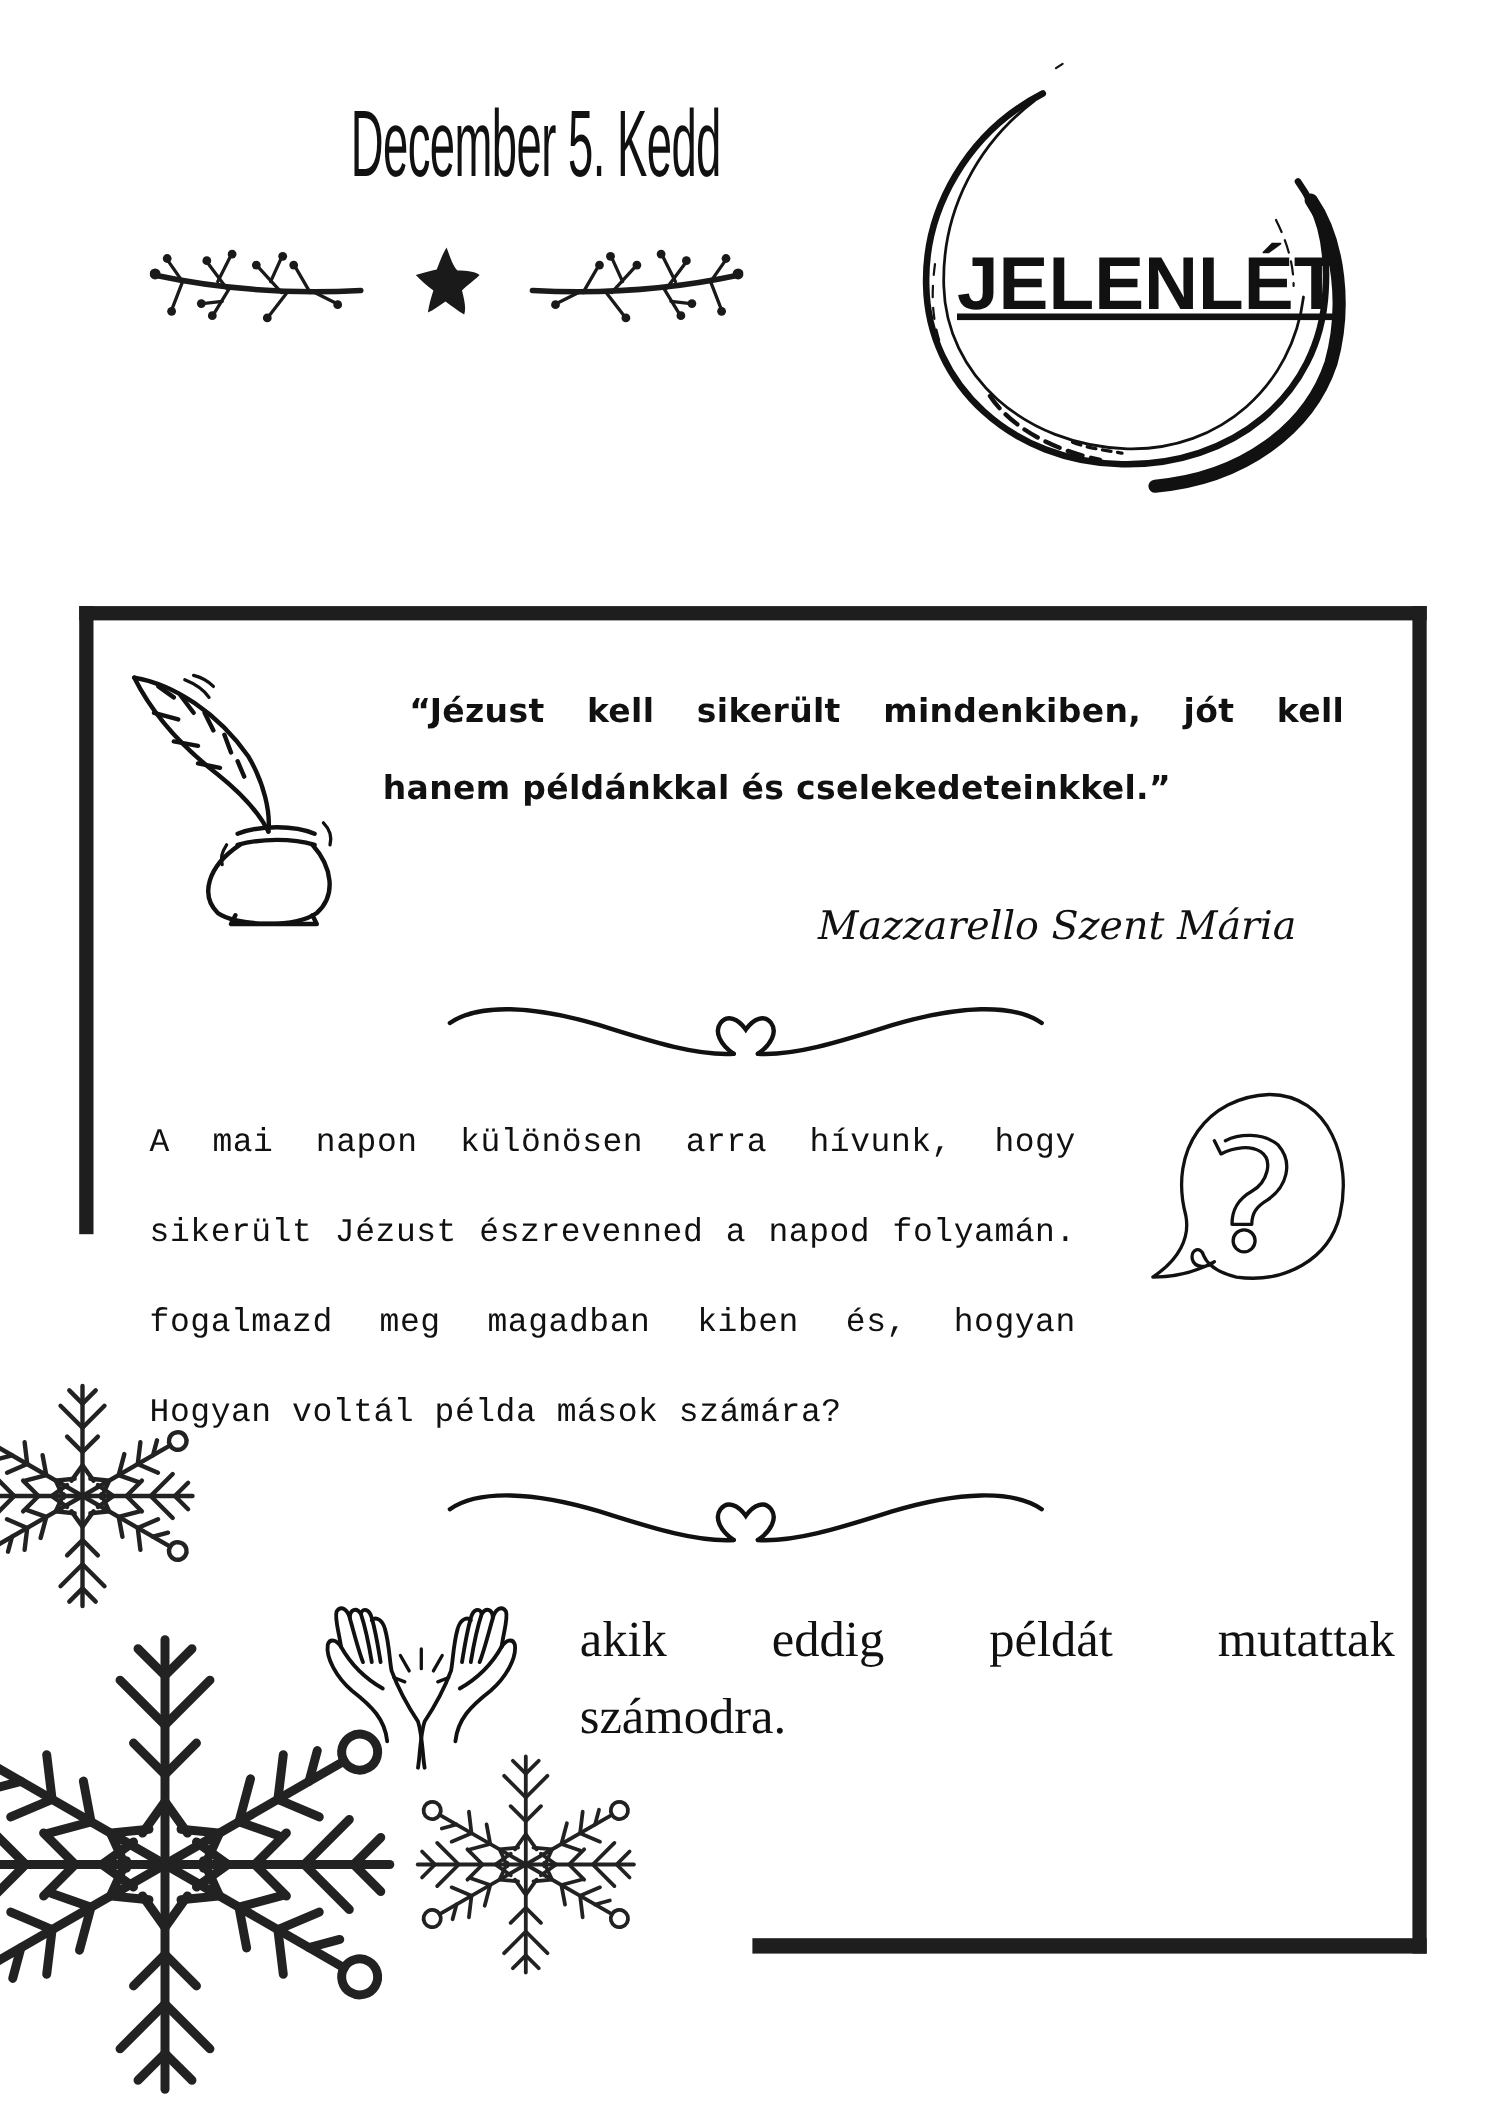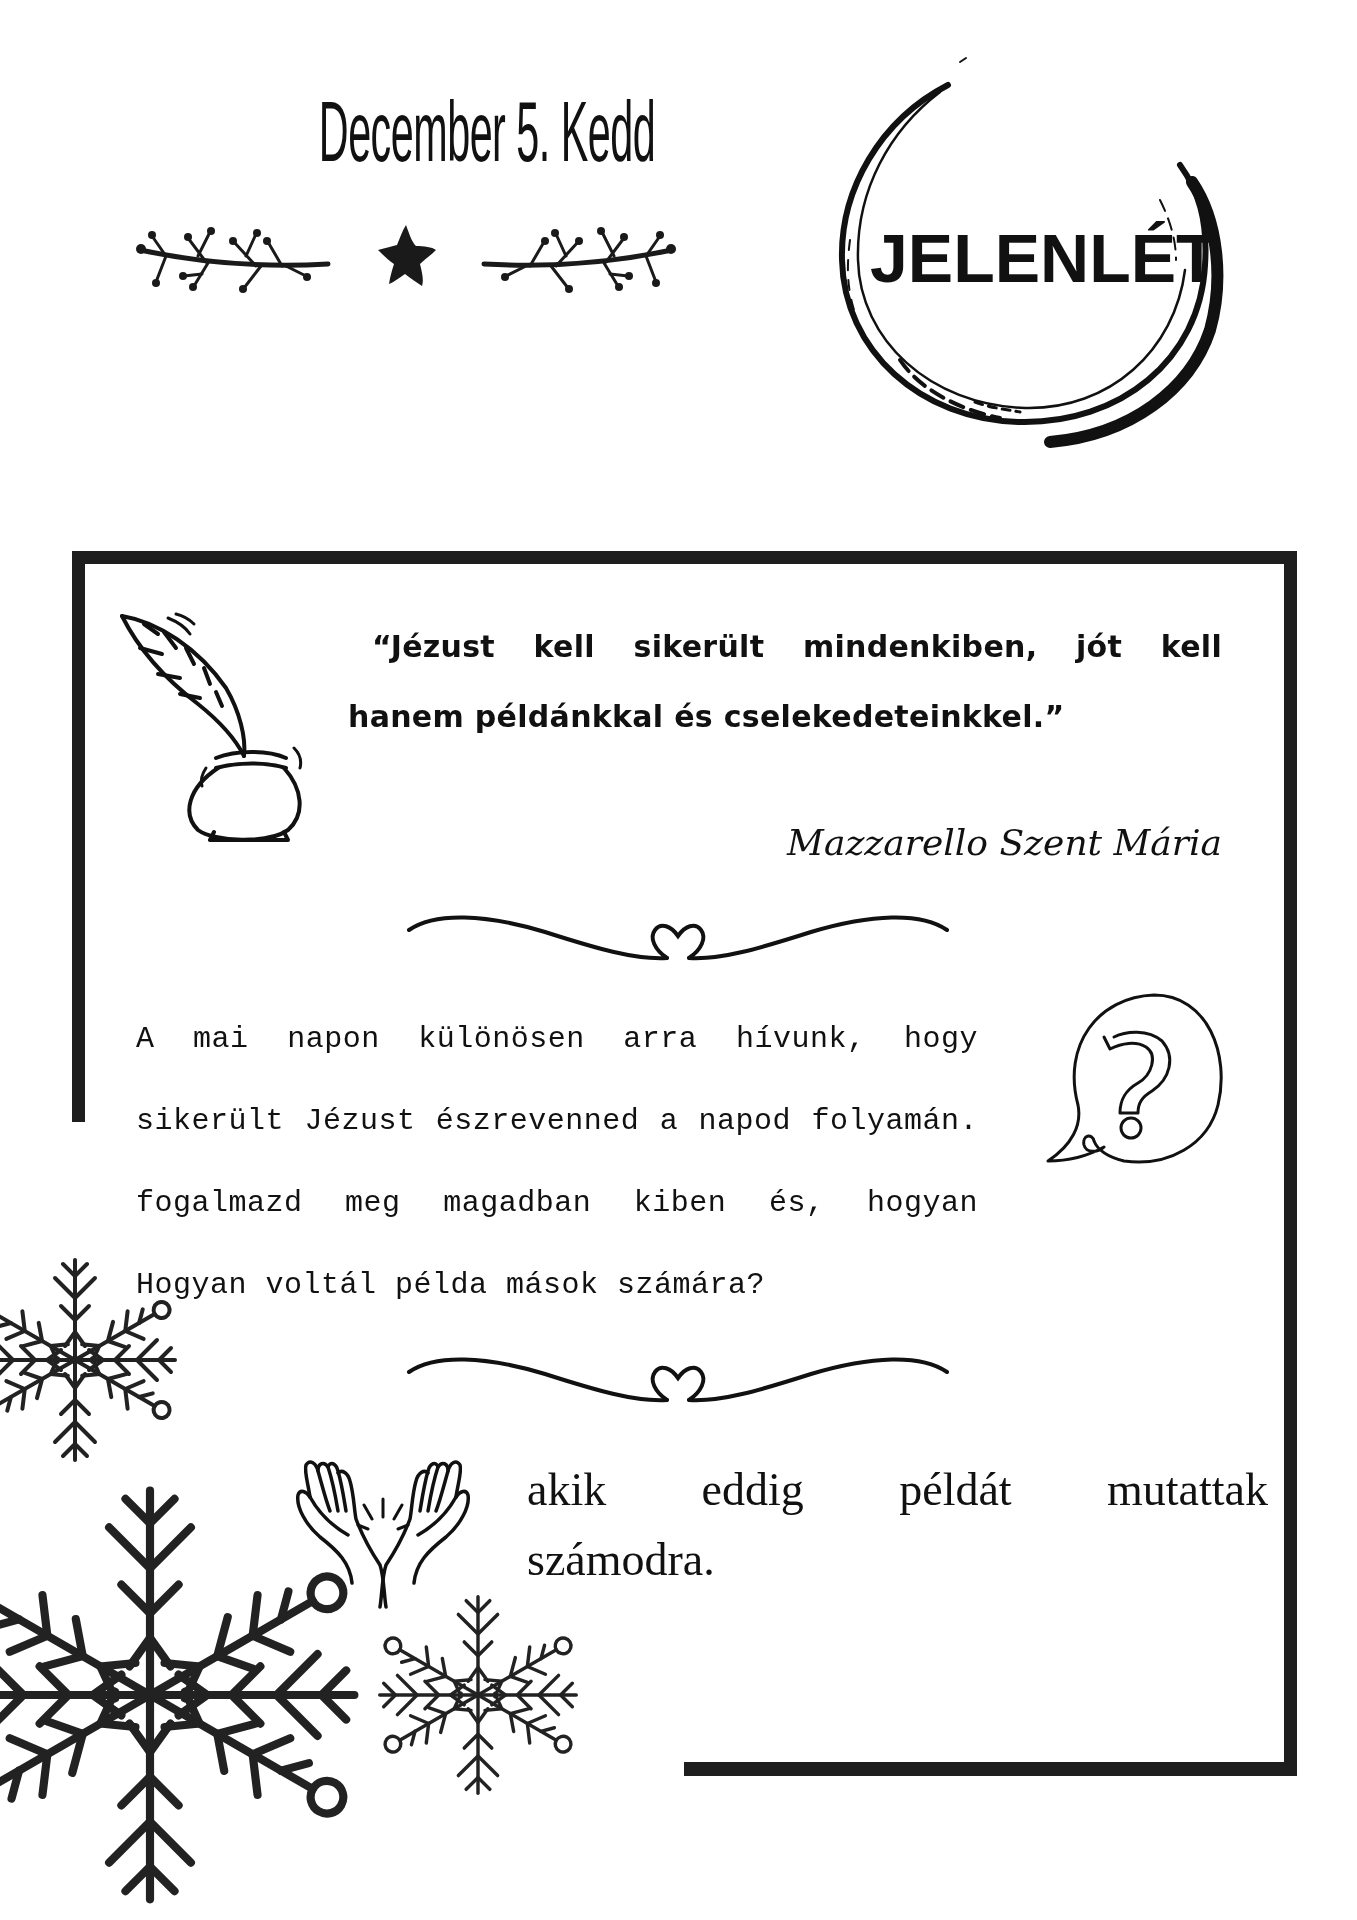--- a/index.html
+++ b/index.html
@@ -11,41 +11,41 @@
     left: 220px; top: 88px; width: 380px; text-align: center;
     font-family: "Liberation Sans", sans-serif;
     font-size: 86px; line-height: 86px; font-weight: 400;
     transform: scaleX(0.48); transform-origin: center top;
     letter-spacing: -1px; white-space: nowrap;
   }
 
   .logo-word {
     left: 870px; top: 218px; width: 330px; text-align: center;
     font-family: "Liberation Sans", sans-serif; font-weight: 700;
-    font-size: 68px; line-height: 80px; letter-spacing: 0px;
+    font-size: 68px; line-height: 80px; letter-spacing: 0px; text-decoration: underline;
   }
 
   
   .frame-top { left: 72px; top: 551px; width: 1225px; height: 13px; background: #1e1e1e; }
   .frame-left { left: 72px; top: 551px; width: 13px; height: 571px; background: #1e1e1e; }
   .frame-right { left: 1284px; top: 551px; width: 13px; height: 1225px; background: #1e1e1e; }
   .frame-bottom { left: 684px; top: 1762px; width: 613px; height: 14px; background: #1e1e1e; }
 
   
   .quote {
     left: 348px; top: 612px; width: 874px;
     font-family: "DejaVu Sans", sans-serif; font-weight: 700;
     font-size: 30px; line-height: 70px; text-align: justify;
     text-align-last: justify; letter-spacing: 0.3px;
   }
   .quote-line { display: block; text-align: justify; text-align-last: justify; }
   .quote-line.first { padding-left: 24px; }
   .quote-line.end { text-align-last: left; }
   .signature {
-    left: 700px; top: 818px; width: 522px; text-align: right;
+    left: 700px; top: 818px; width: 522px; text-align: center;
     font-family: "DejaVu Serif", serif; font-style: italic;
     font-size: 36px; line-height: 50px;
   }
 
   
   .reflection {
     left: 136px; top: 998px; width: 842px;
     font-family: Liberation Mono, monospace; font-weight: 400;
     font-size: 30px; line-height: 82px; letter-spacing: 0.5px;
   }

